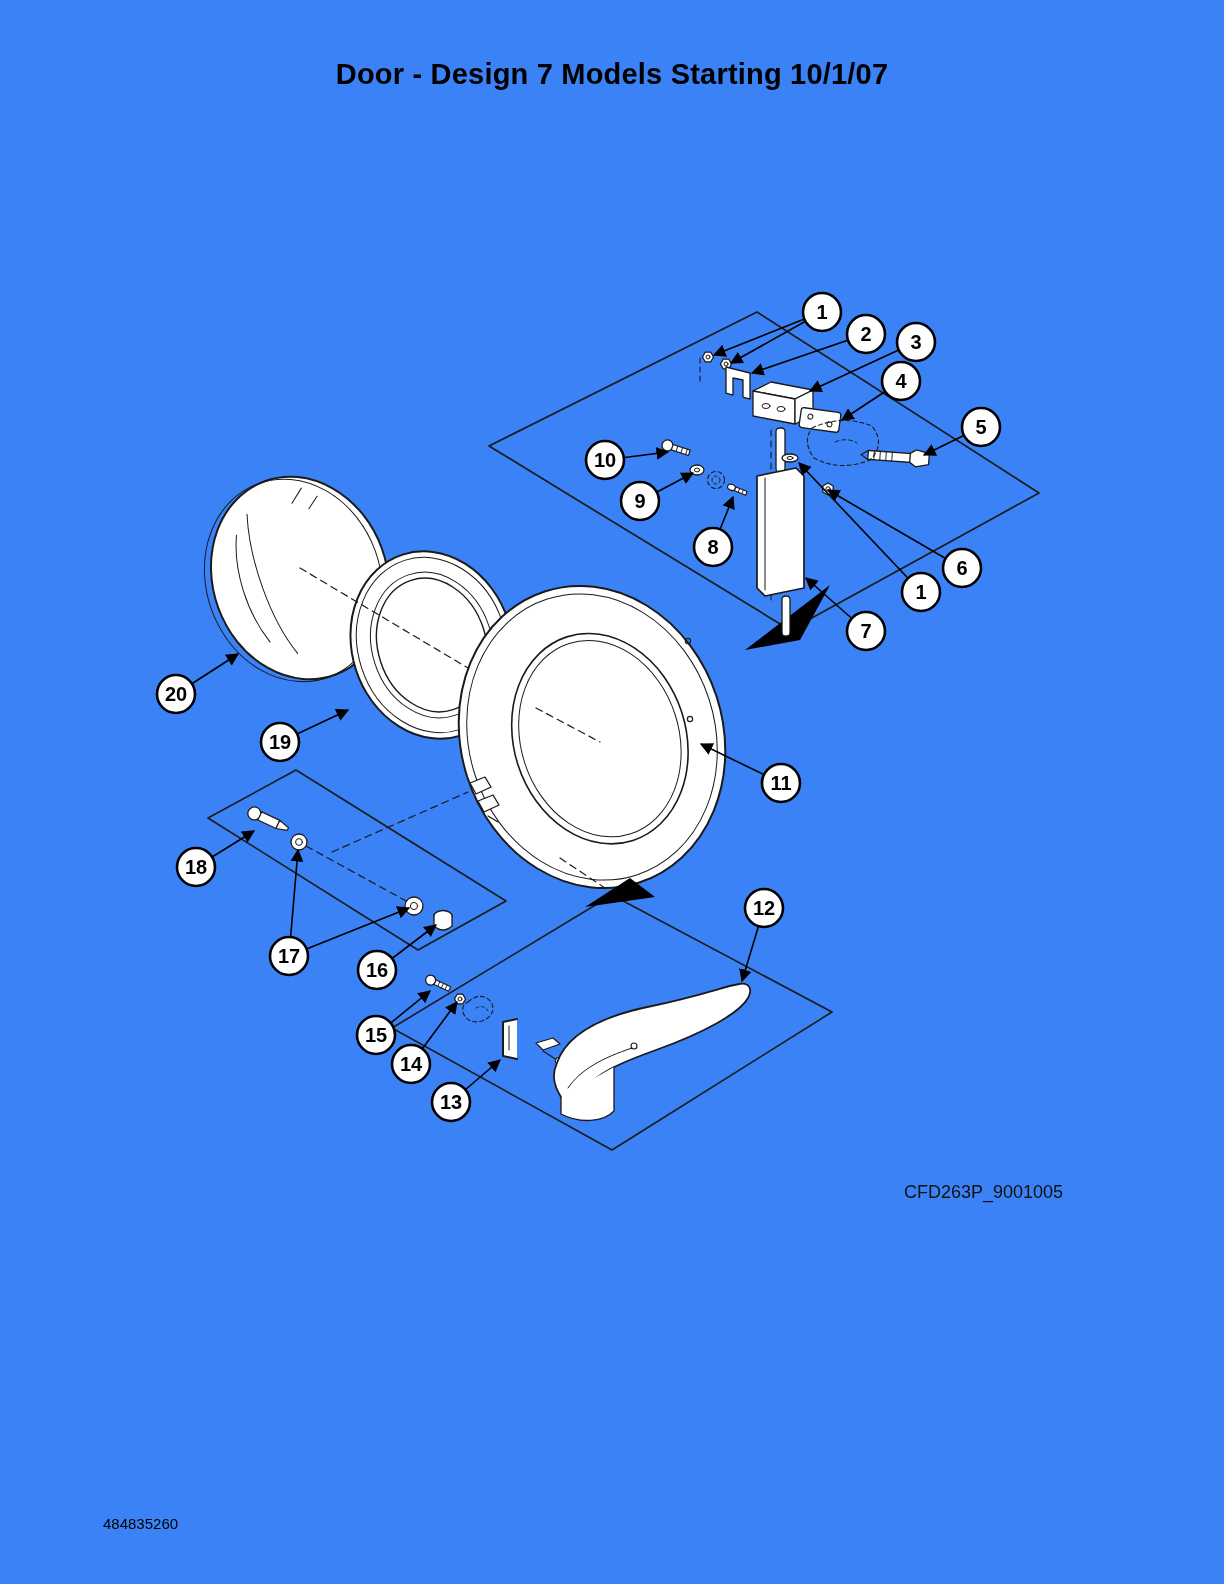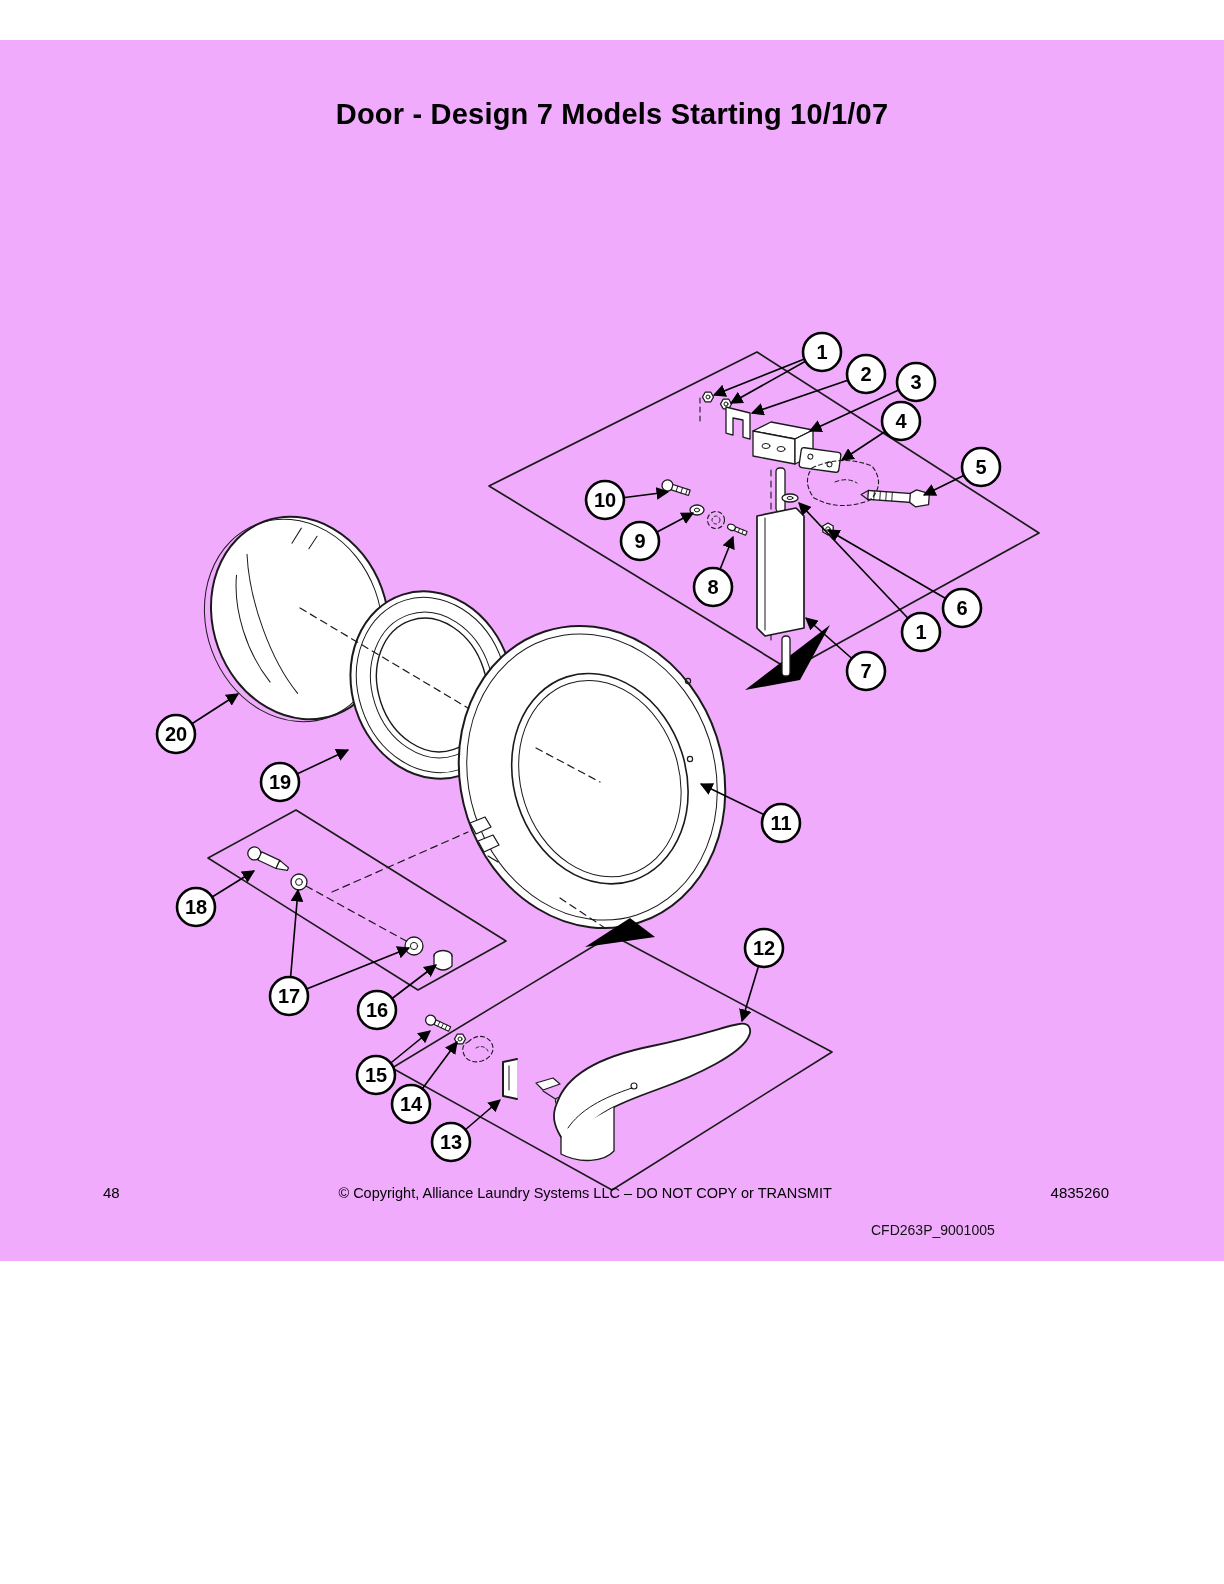--- a/index.html
+++ b/index.html
@@ -1,37 +1,36 @@
 <!DOCTYPE html>
 <html><head>
 <meta charset="utf-8">
 <style>
   html,body{margin:0;padding:0;background:#ffffff;}
   .page{
     position:relative;
-    width:1224px;height:1221px;
-    background:#f0abfc;
+    width:1224px;height:1584px;
+    background:#3b82f6;
     font-family:"Liberation Sans", sans-serif;
     color:#000;
     overflow:hidden;
-    margin-top:40px;
   }
   .page-title{
     position:absolute;top:58px;left:0;width:100%;
     margin:0;text-align:center;
     font-size:29px;font-weight:bold;letter-spacing:.2px;
   }
   .diagram-svg{position:absolute;top:0;left:0;}
   .figure-code{
-    position:absolute;top:1182px;left:871px;
-    font-size:14px;color:#111;
+    position:absolute;top:1182px;left:904px;
+    font-size:18px;color:#111;
   }
   .footer{
-    position:absolute;bottom:60px;left:0;width:100%;
-    display:flex;justify-content:space-between;align-items:center;
+    position:absolute;bottom:52px;left:0;width:100%;
+    display:flex;align-items:center;
     padding:0 115px 0 103px;box-sizing:border-box;
     font-size:15px;
   }
   .footer .copyright{font-size:14.5px;}
   svg text.callout-num{
     font-family:"Liberation Sans", sans-serif;
     font-weight:bold;font-size:20px;fill:#000;
   }
 </style>
 </head>
@@ -326,17 +325,16 @@
           <circle cx="451" cy="1102" r="19" fill="#ffffff" stroke="#000000" stroke-width="2.6"></circle>
           <text x="451" y="1109" text-anchor="middle" class="callout-num">13</text>
         </g>
       </g>
   </svg>
 
   <div class="figure-code">CFD263P_9001005</div>
 
   <div class="footer">
     <span>48</span>
-    <span class="copyright">© Copyright, Alliance Laundry Systems LLC – DO NOT COPY or TRANSMIT</span>
     <span>4835260</span>
   </div>
 
 </div>
 
 </body></html>

